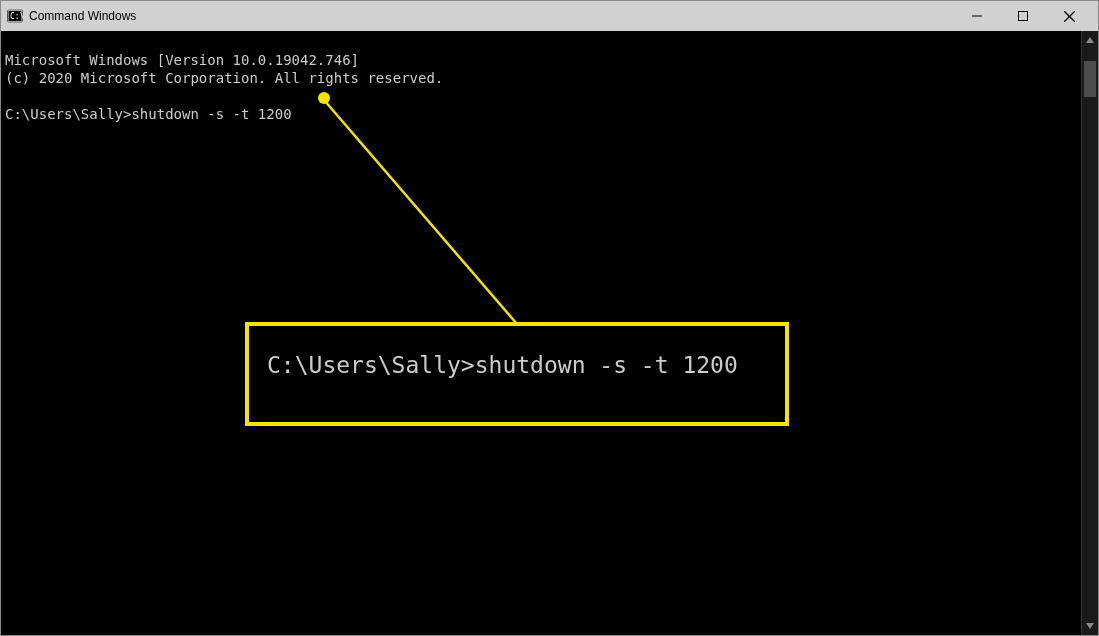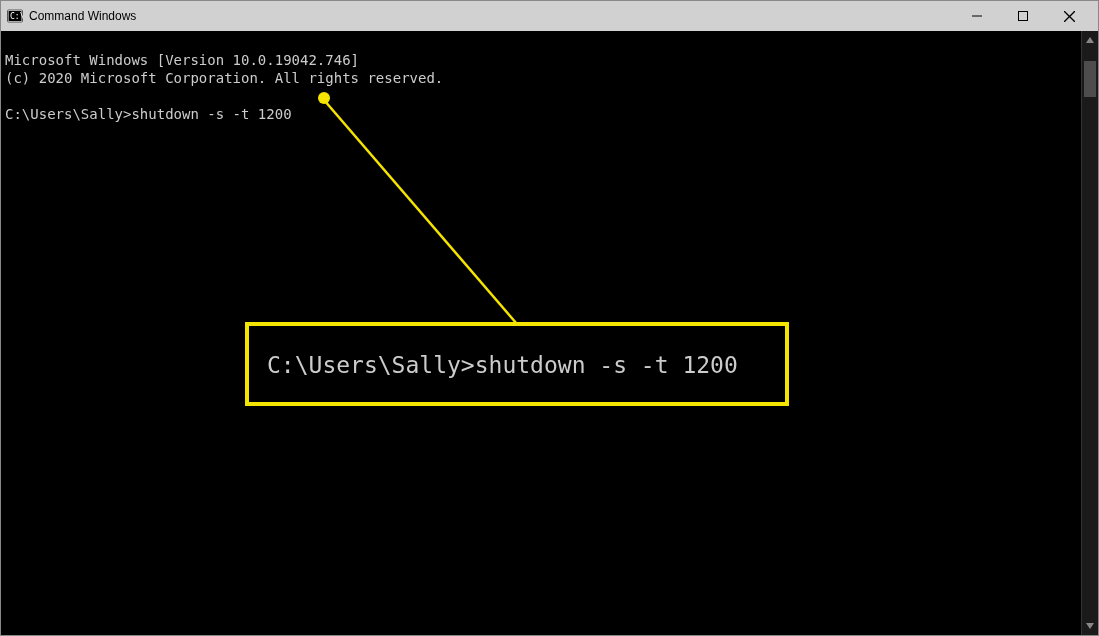--- a/index.html
+++ b/index.html
@@ -110,21 +110,21 @@
       height: 12px;
       border-radius: 50%;
       background: #f5e400;
       pointer-events: none;
     }
     .callout-box {
       position: absolute;
       left: 245px;
       top: 322px;
       width: 544px;
-      height: 84px;
+      height: 104px;
       border: 4px solid #f5e400;
       background: rgba(0,0,0,0);
       padding: 26px 18px;
       font-family: Consolas, "Lucida Console", monospace;
       font-size: 23px;
       color: #cccccc;
       pointer-events: none;
       white-space: pre;
     }
   </style>

